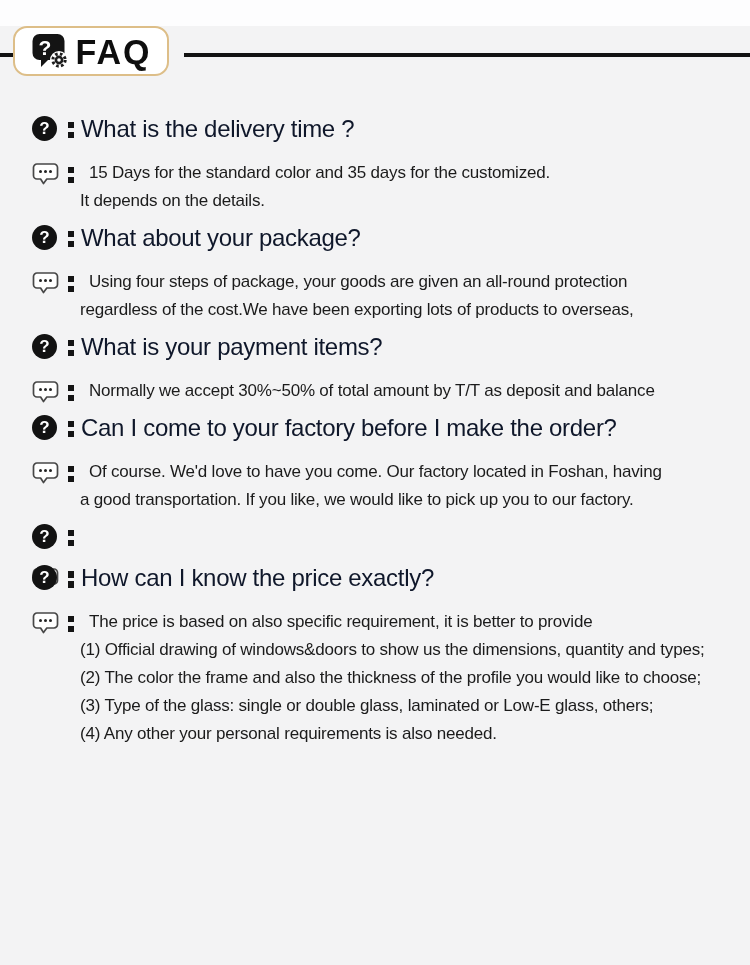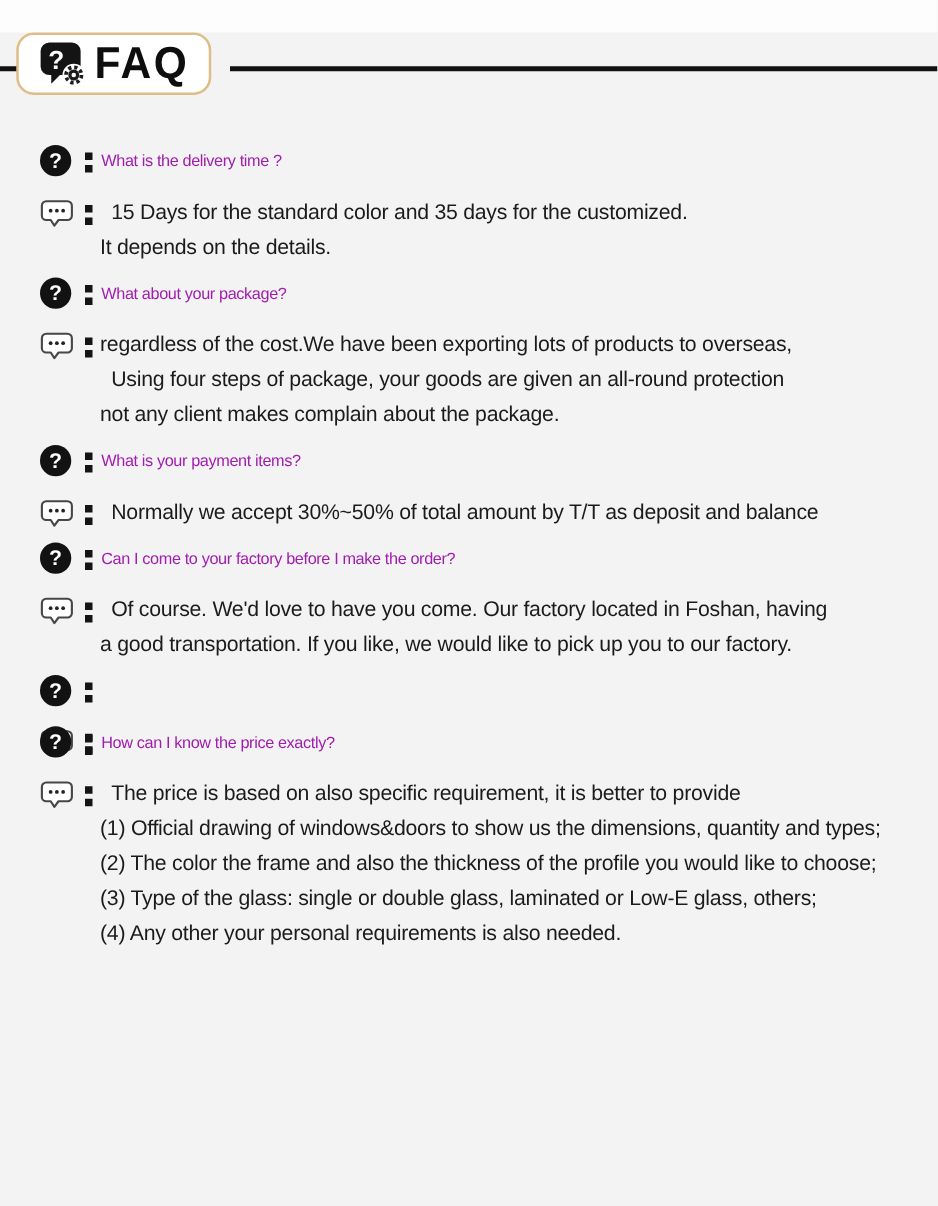--- a/index.html
+++ b/index.html
@@ -50,22 +50,22 @@
   .faq-item { margin-bottom: 9px; }
 
   .q-row {
     position: relative;
     padding-left: 81px;
     min-height: 28px;
     line-height: 28px;
     margin-bottom: 13px;
   }
   .q-text {
-    color: #a21caf;
-    font-size: 13px;
+    color: #0f172a;
+    font-size: 24px;
     letter-spacing: -0.3px;
     white-space: nowrap;
   }
   .q-icon {
     position: absolute; left: 32px; top: 1px;
     width: 25px; height: 25px;
     background: #121212;
     border-radius: 50%;
     color: #ffffff;
     font-weight: bold;
@@ -163,23 +163,22 @@
           <circle cx="8.5" cy="9.5" r="1.5" fill="#222"></circle>
             <circle cx="13.5" cy="9.5" r="1.5" fill="#222"></circle>
             <circle cx="18.5" cy="9.5" r="1.5" fill="#222"></circle>
         </svg>
       </span>
       <span class="colon-mark">
           <i></i>
           <i></i>
         </span>
       <div class="a-lines">
+        <div class="a-line first">Using four steps of package, your goods are given an all-round protection</div>
         <div class="a-line">regardless of the cost.We have been exporting lots of products to overseas,</div>
-        <div class="a-line first">Using four steps of package, your goods are given an all-round protection</div>
-        <div class="a-line">not any client makes complain about the package.</div>
       </div>
     </div>
   </section>
 
   <section class="faq-item">
     <div class="q-row">
       <span class="q-icon">?</span>
       <span class="colon-mark">
           <i></i>
           <i></i>

